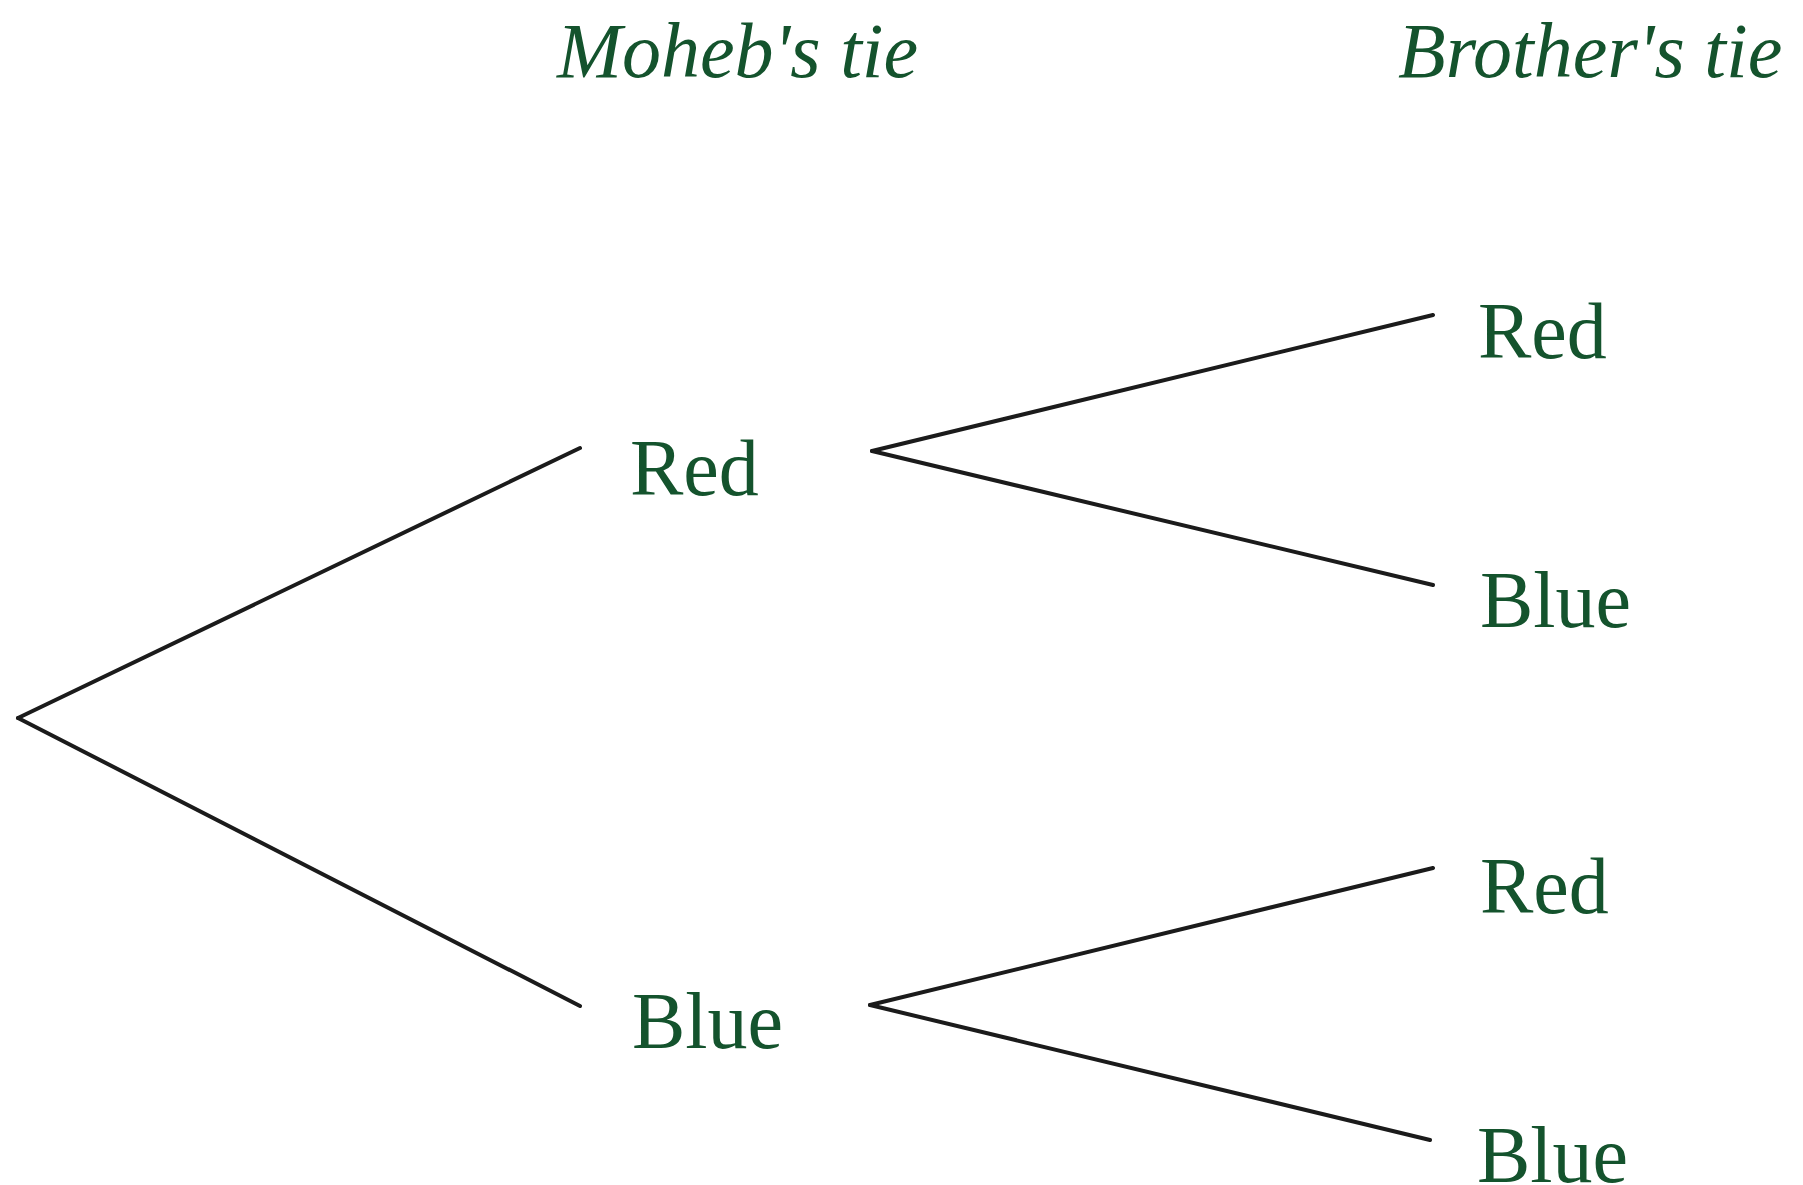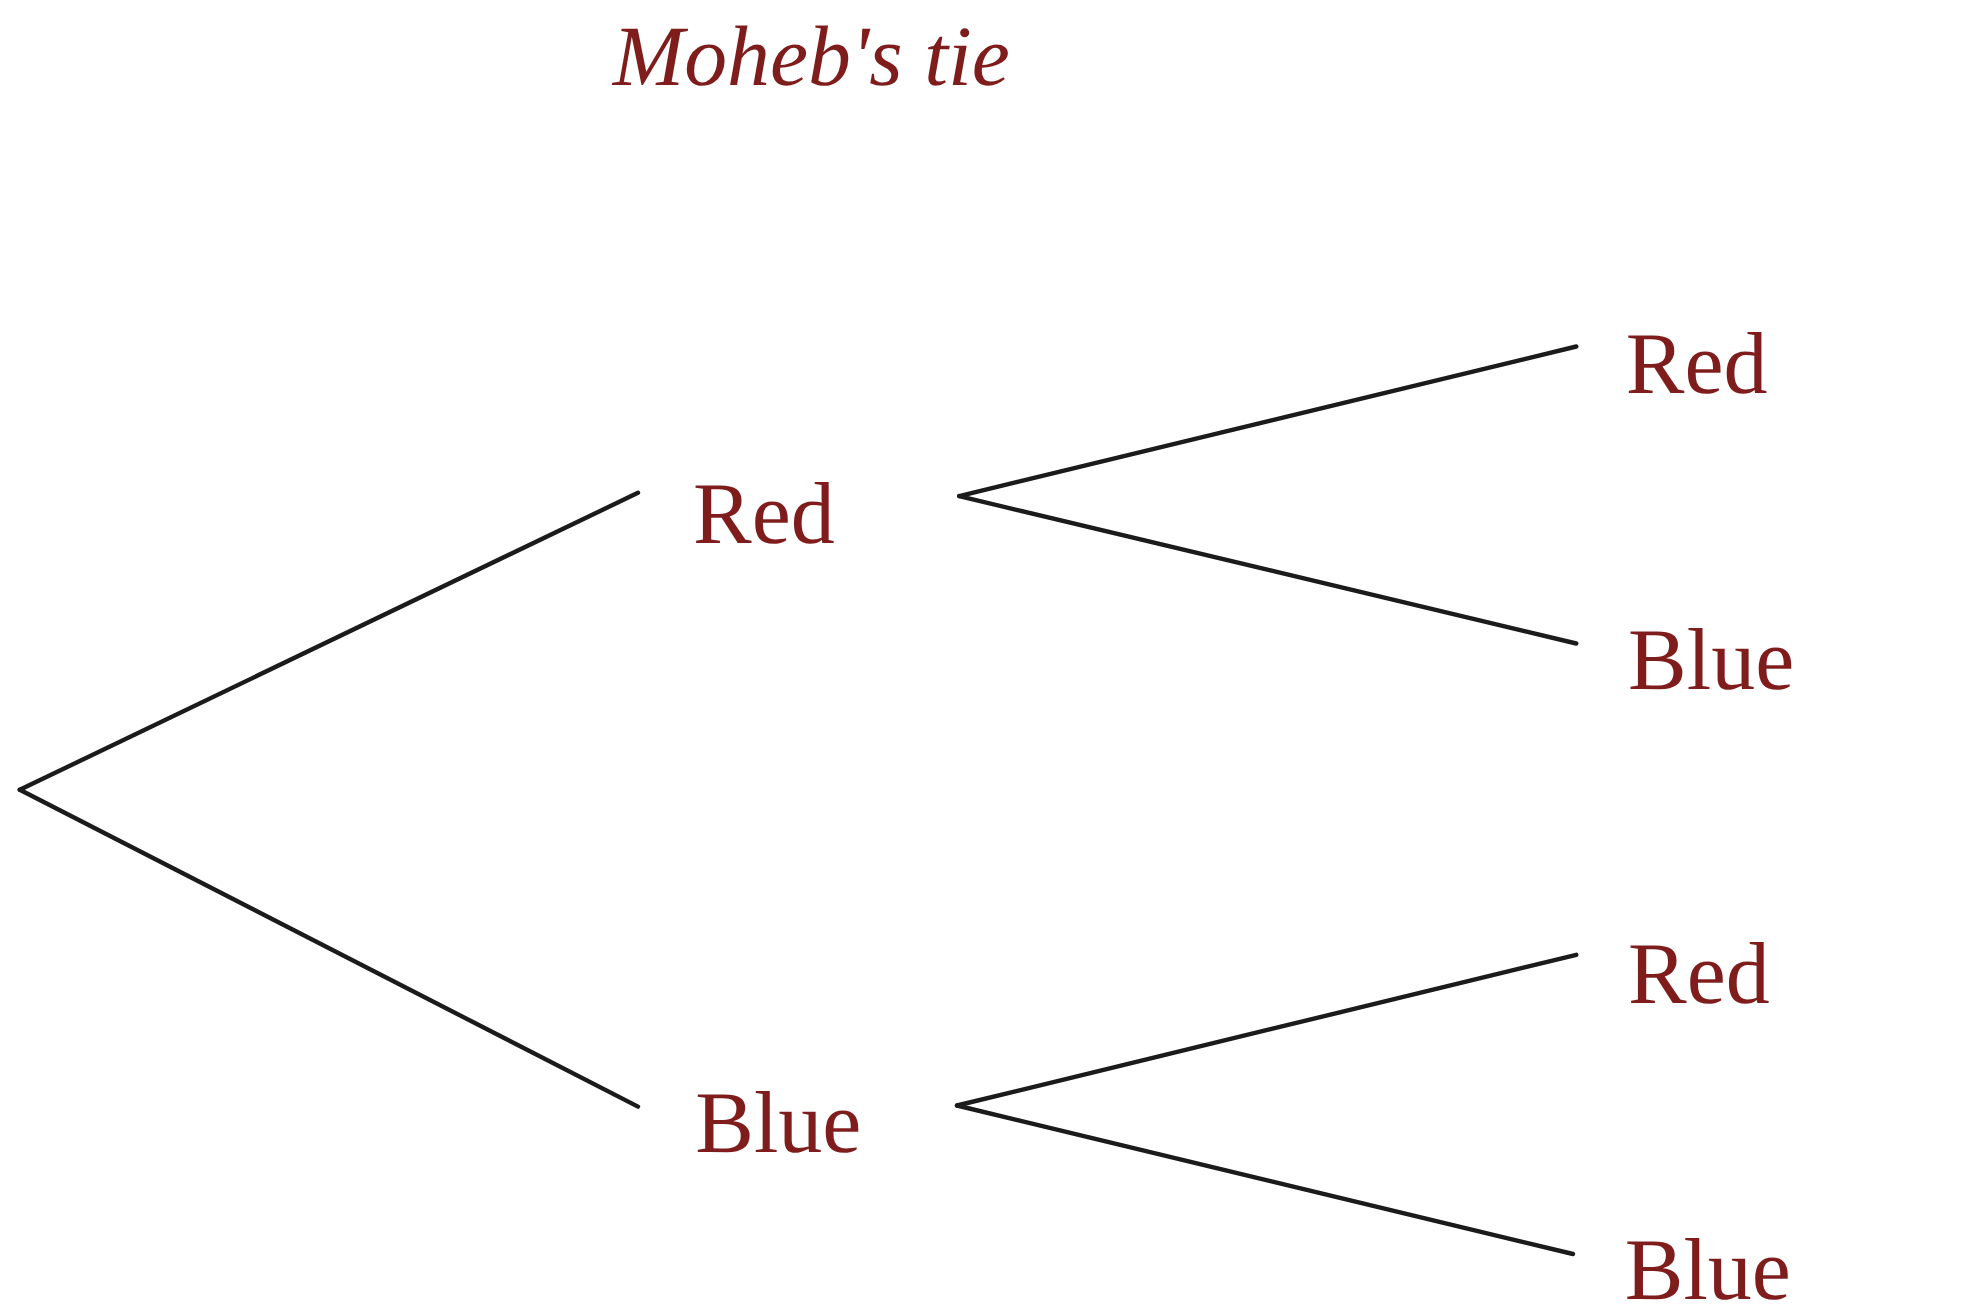--- a/index.html
+++ b/index.html
@@ -7,21 +7,21 @@
     padding: 0;
     background: #ffffff;
   }
   .stage {
     position: relative;
     width: 1803px;
     height: 1185px;
     background: #ffffff;
     overflow: hidden;
     font-family: "Liberation Serif", "DejaVu Serif", serif;
-    color: #7f1d1d;
+    color: #14532d;
   }
   .lines {
     position: absolute;
     left: 0;
     top: 0;
     width: 1803px;
     height: 1185px;
   }
   .lines line {
     stroke: #1b1b1b;
@@ -60,20 +60,21 @@
     <line x1="18" y1="718" x2="580" y2="448"></line>
     <line x1="18" y1="718" x2="580" y2="1006"></line>
     <line x1="872" y1="451" x2="1433" y2="315"></line>
     <line x1="872" y1="451" x2="1433" y2="585"></line>
     <line x1="870" y1="1005" x2="1433" y2="868"></line>
     <line x1="870" y1="1005" x2="1430" y2="1140"></line>
   </svg>
 
   <div class="hdr hdr-moheb">Moheb's tie</div>
 
+  <div class="hdr hdr-brother">Brother's tie</div>
 
   <div class="node n-l1-red">Red</div>
 
   <div class="node n-l1-blue">Blue</div>
 
   <div class="node n-l2-rr">Red</div>
 
   <div class="node n-l2-rb">Blue</div>
 
   <div class="node n-l2-br">Red</div>

